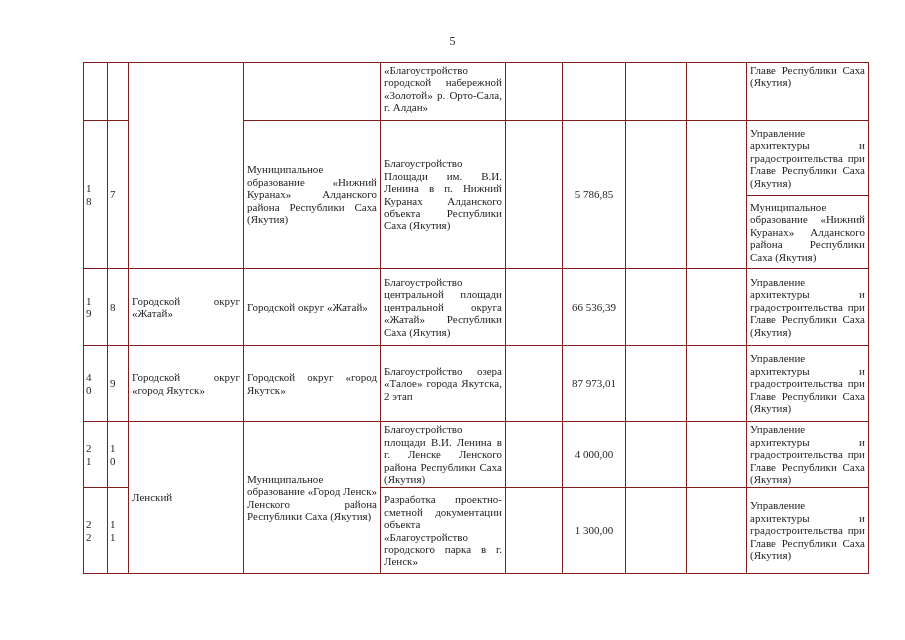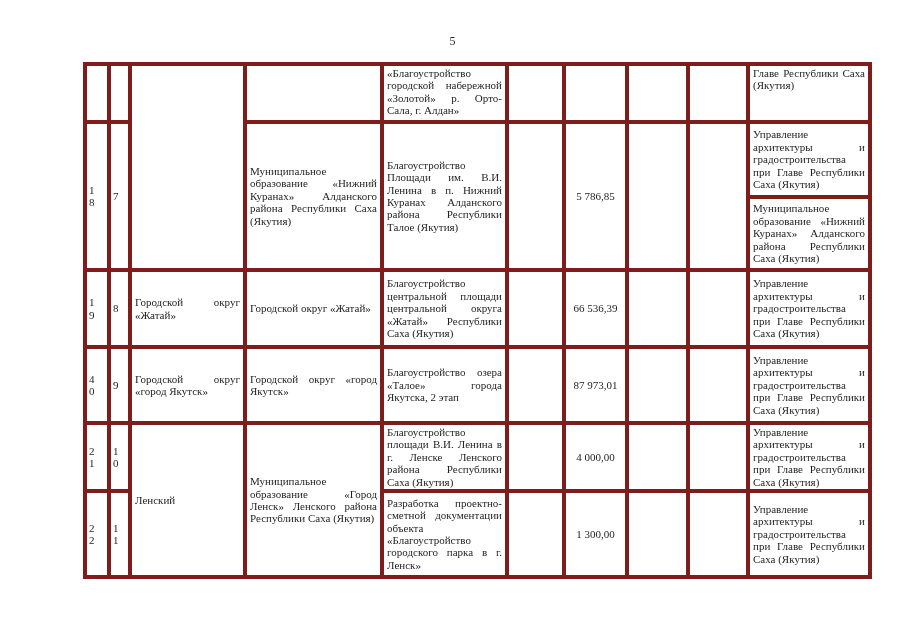--- a/index.html
+++ b/index.html
@@ -25,21 +25,21 @@
   }
   table.doc-table {
     position: absolute;
     left: 83px;
     top: 62px;
     width: 785px;
     border-collapse: collapse;
     table-layout: fixed;
   }
   td {
-    border: 4px solid #7f1d1d;
+    border: 1px solid #7f1d1d;
     padding: 1px 3px;
     font-size: 11px;
     line-height: 12.4px;
     vertical-align: middle;
     text-align: justify;
     overflow: hidden;
     word-wrap: break-word;
   }
   td.num {
     text-align: left;
@@ -85,21 +85,21 @@
     <td class="amount"></td>
     <td></td>
     <td></td>
     <td>Главе Республики Саха (Якутия)</td>
   </tr>
 
   <tr style="height:75px;">
     <td class="num" rowspan="2">18</td>
     <td class="num" rowspan="2">7</td>
     <td rowspan="2">Муниципальное образование «Нижний Куранах» Алданского района Республики Саха (Якутия)</td>
-    <td rowspan="2">Благоустройство Площади им. В.И. Ленина в п. Нижний Куранах Алданского района Республики Талое (Якутия)</td>
+    <td rowspan="2">Благоустройство Площади им. В.И. Ленина в п. Нижний Куранах Алданского объекта Республики Саха (Якутия)</td>
     <td rowspan="2"></td>
     <td class="amount" rowspan="2">5 786,85</td>
     <td rowspan="2"></td>
     <td rowspan="2"></td>
     <td>Управление архитектуры и градостроительства при Главе Республики Саха (Якутия)</td>
   </tr>
   <tr style="height:73px;">
     <td>Муниципальное образование «Нижний Куранах» Алданского района Республики Саха (Якутия)</td>
   </tr>
 

